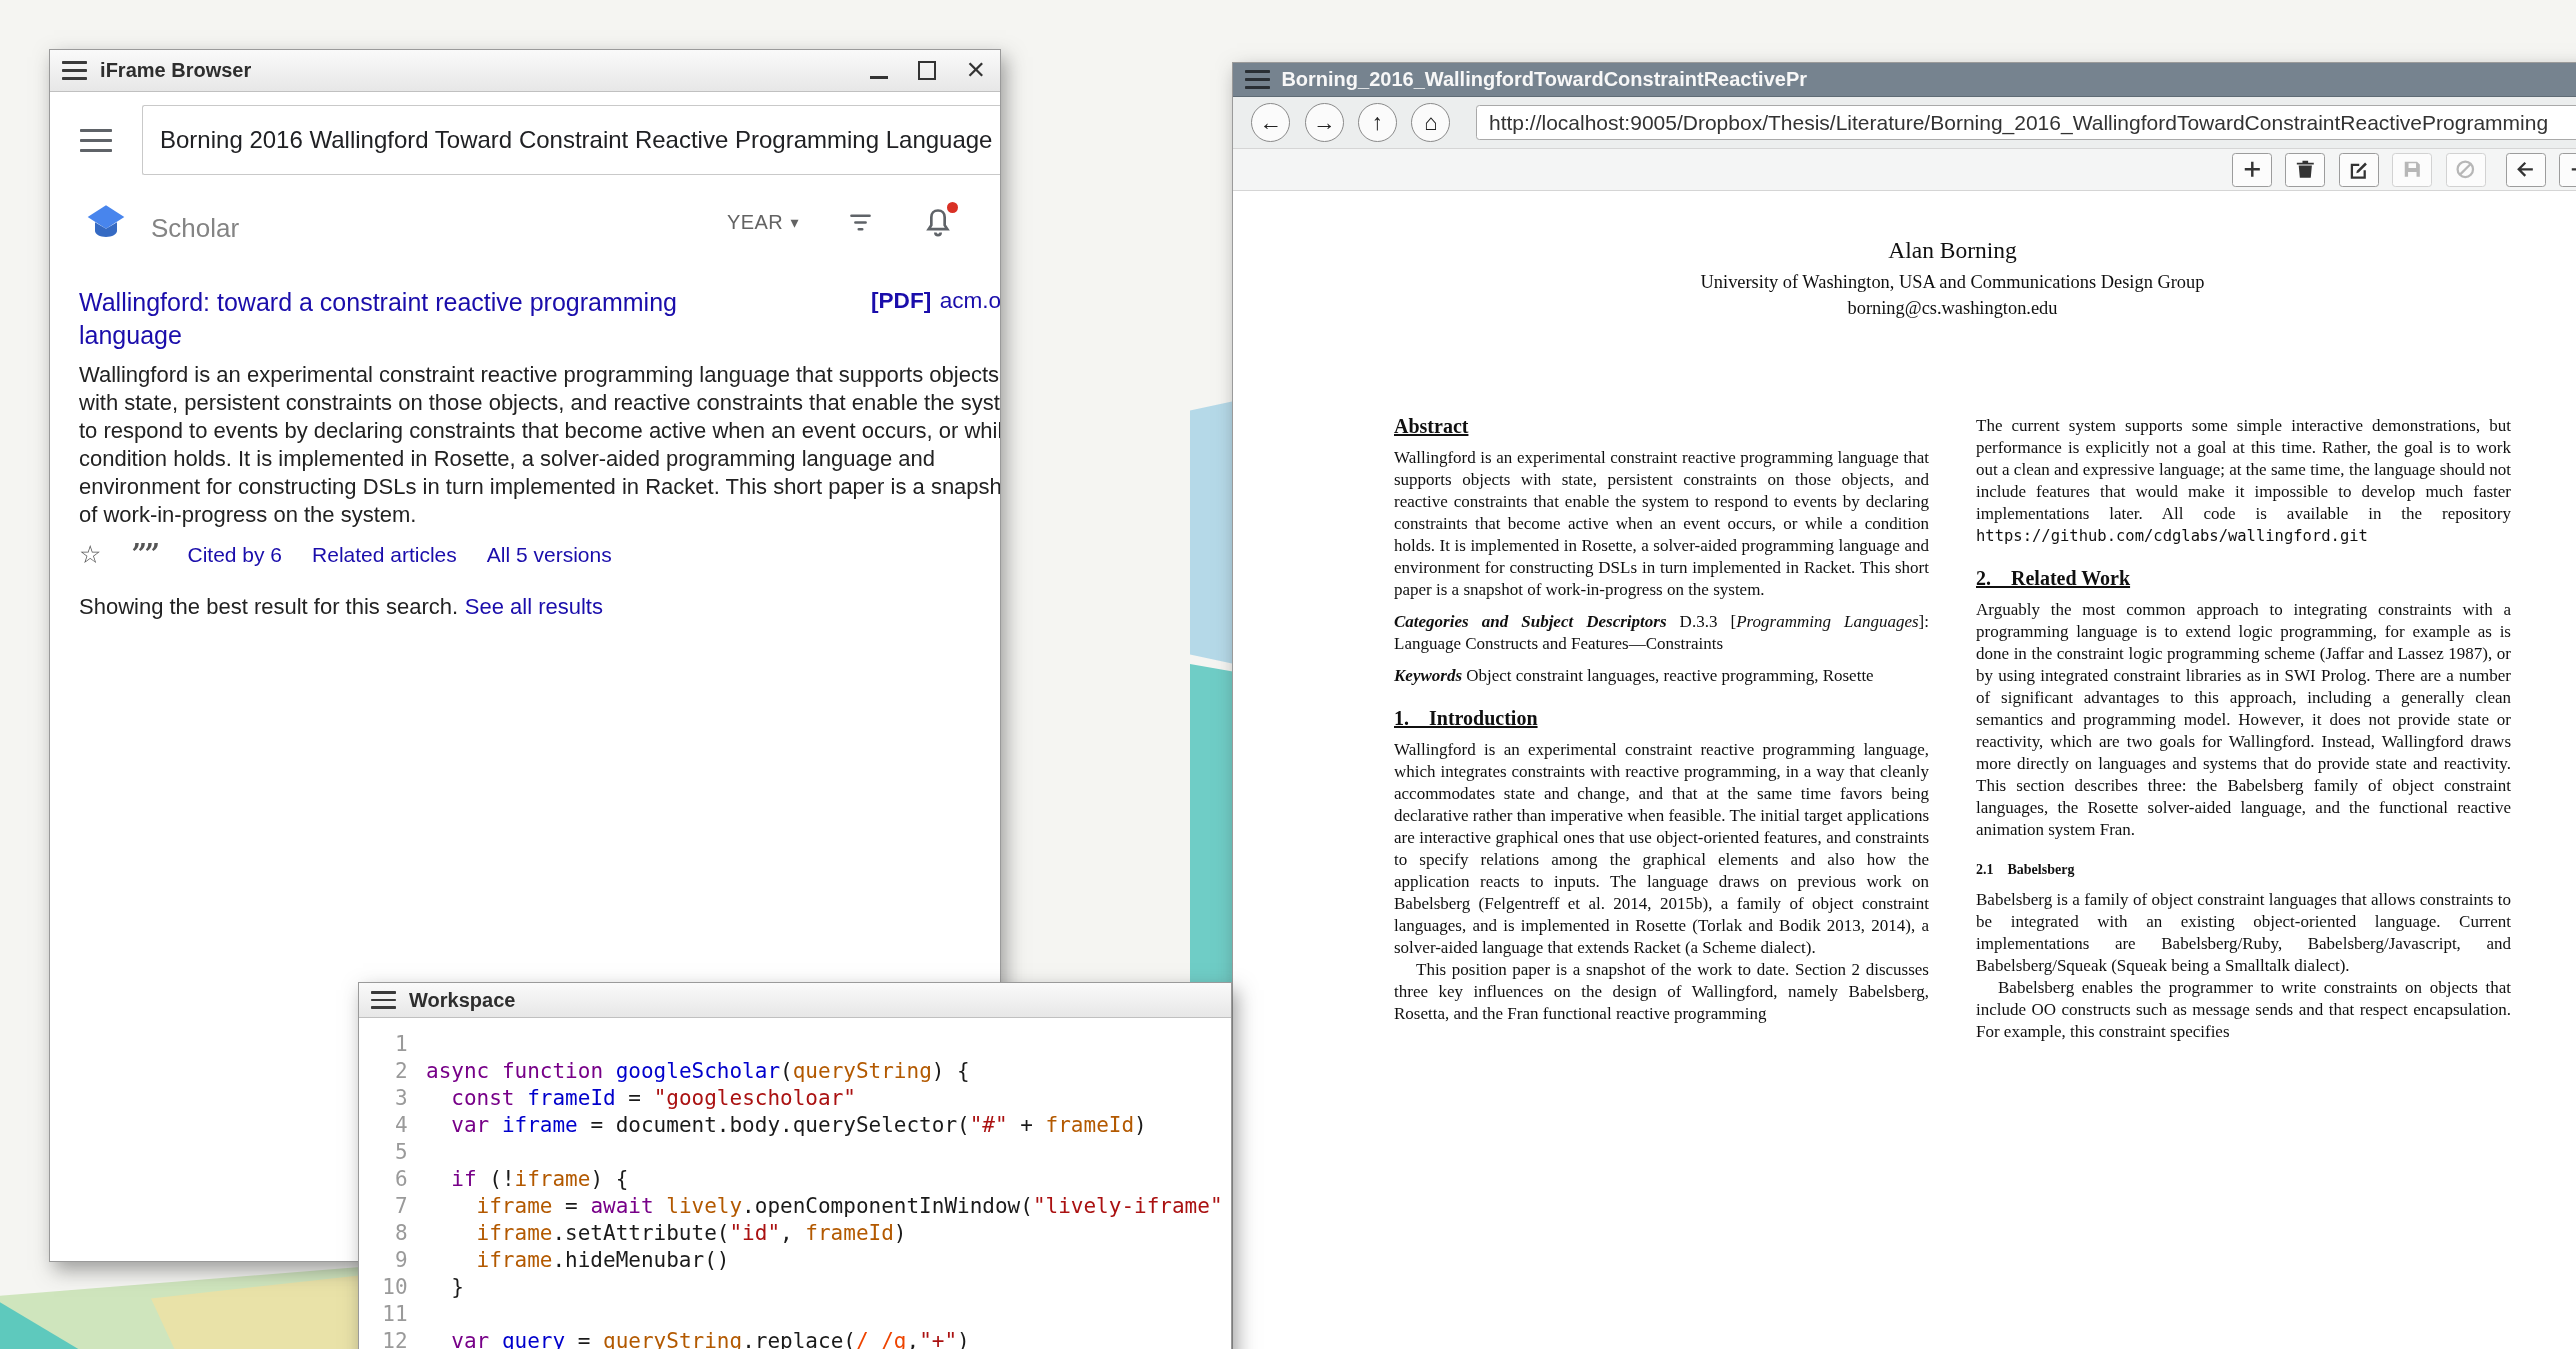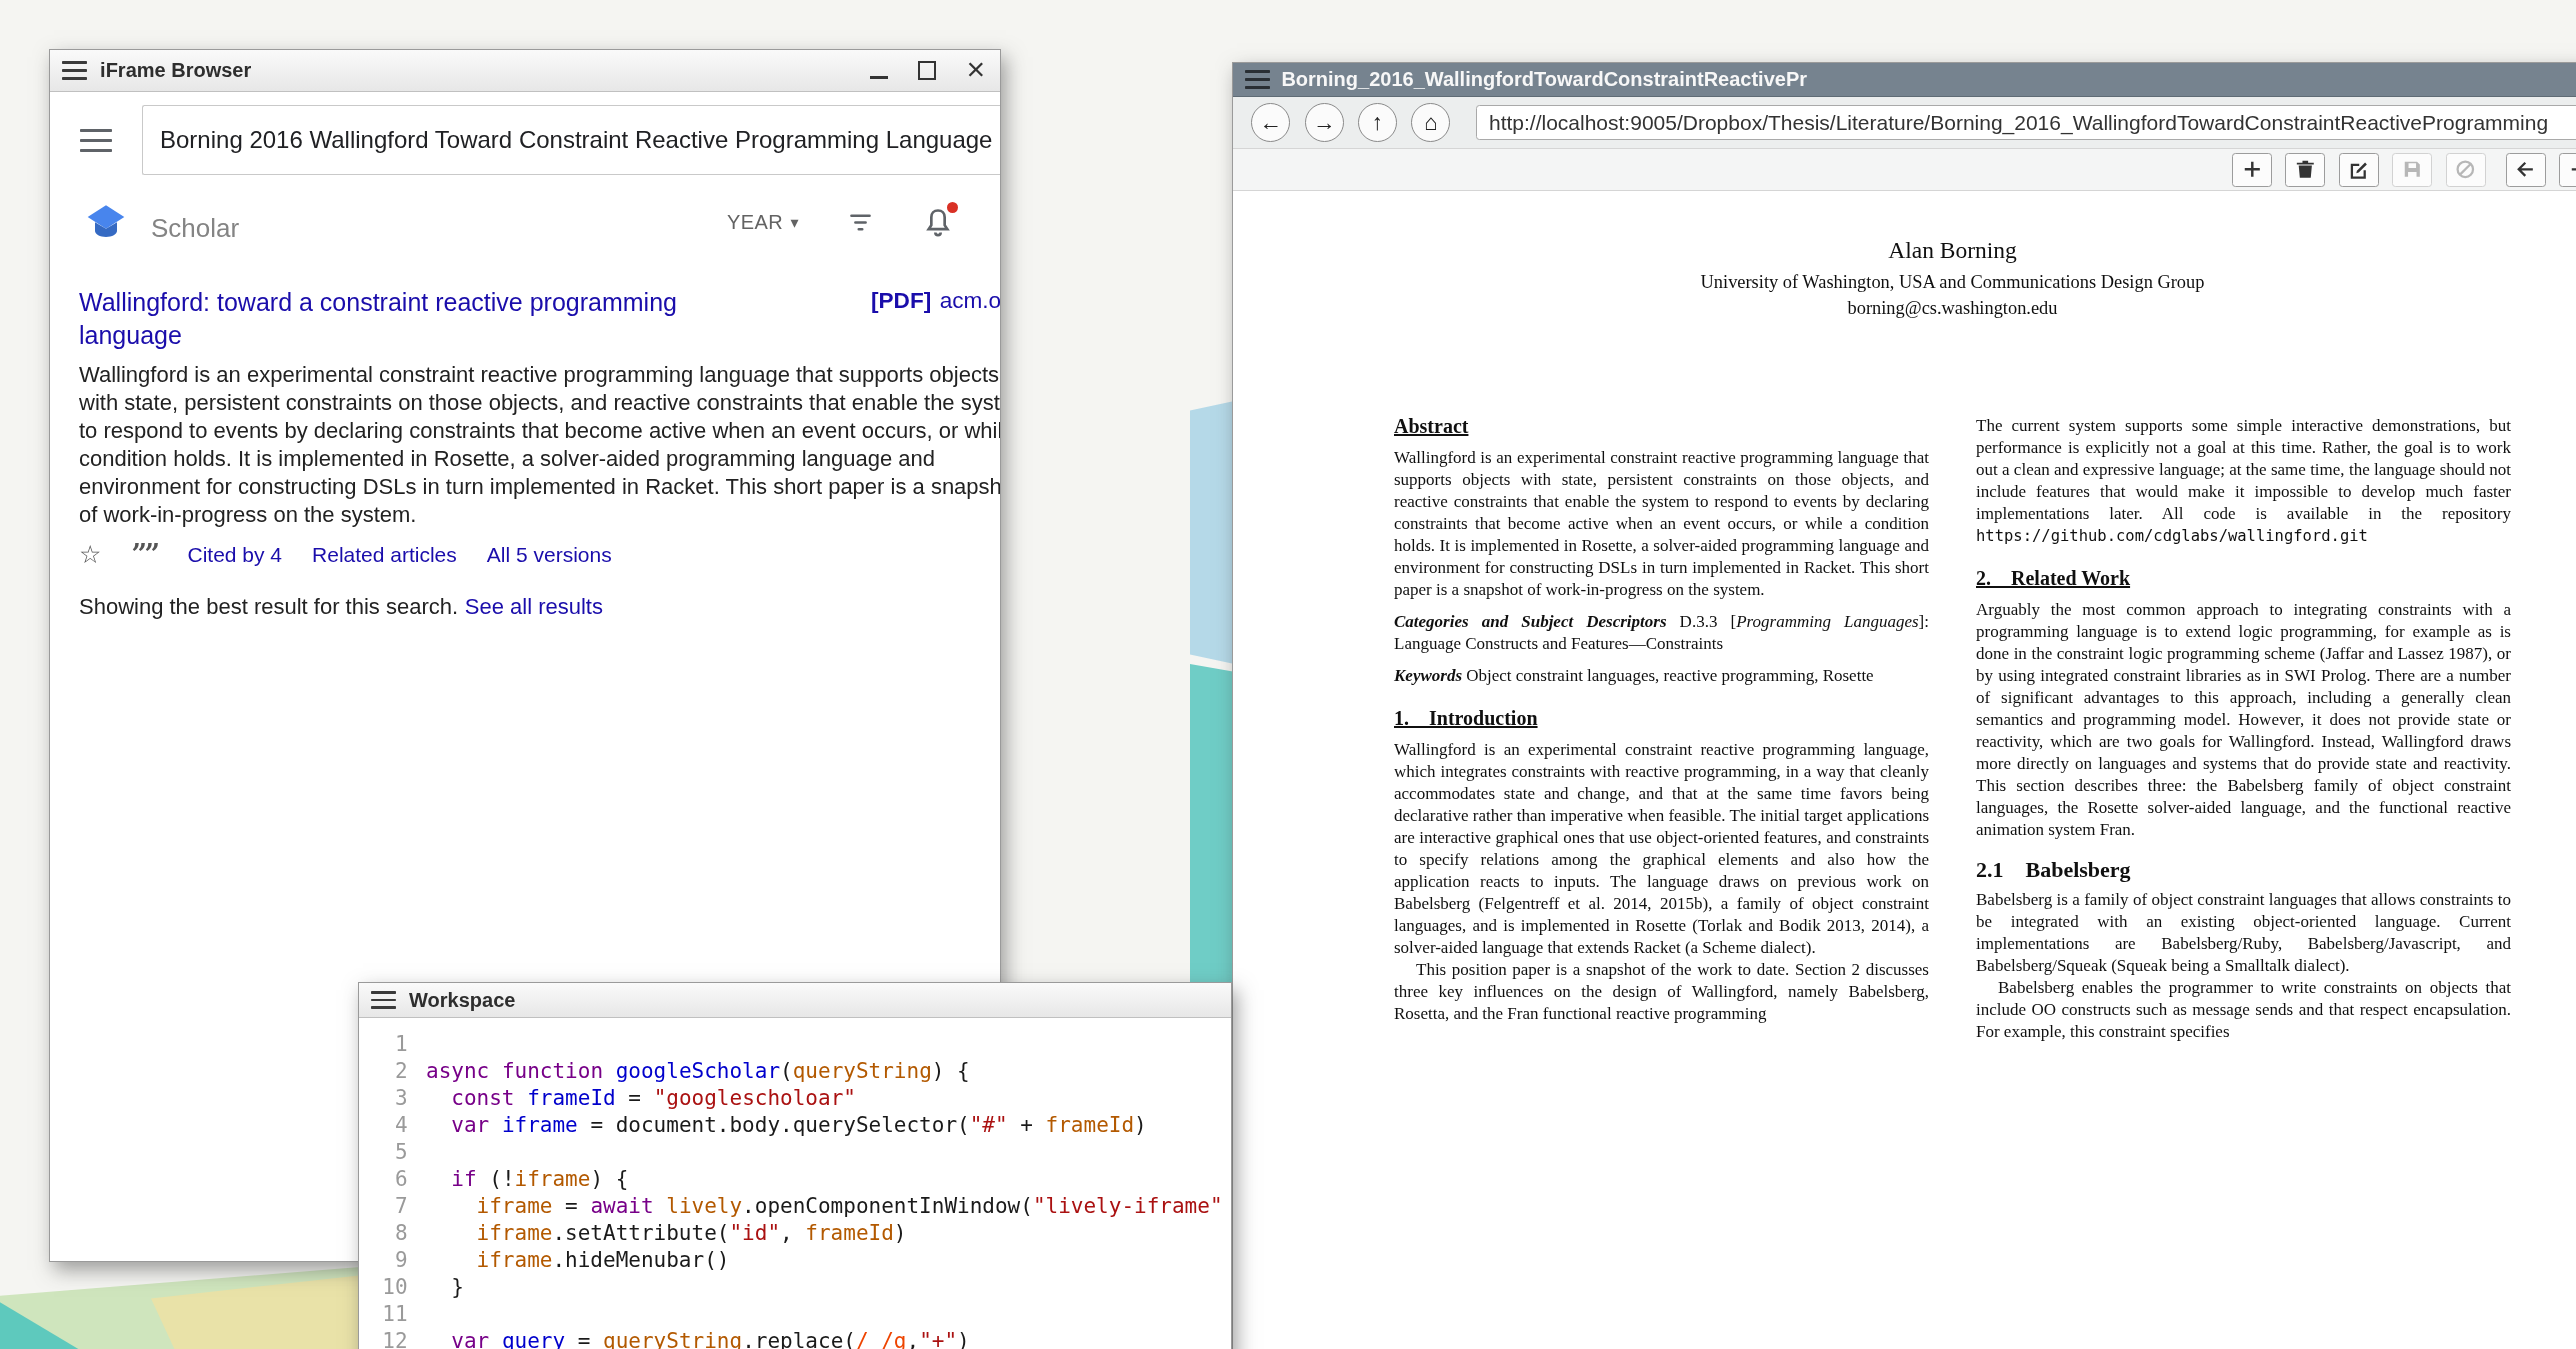--- a/index.html
+++ b/index.html
@@ -95,21 +95,21 @@
   .pdf-content { height:calc(100% - 127px); background:#fff; position:relative; overflow:hidden; }
   .paper { position:absolute; left:161px; top:0; width:1117px; font-family:"Liberation Serif",serif; color:#101010; }
   .paper-title { margin-top:132px; text-align:center; font-size:35px; line-height:46px; font-weight:bold; }
   .paper-author { margin-top:46px; text-align:center; font-size:23.5px; }
   .paper-affil { margin-top:8.4px; text-align:center; font-size:18.4px; }
   .paper-email { margin-top:4.2px; text-align:center; font-size:18.4px; }
   .paper-cols { margin-top:96px; display:flex; gap:47px; }
   .pcol { width:535px; font-size:17px; line-height:22px; text-align:justify; }
   .p-heading { font-size:20px; font-weight:bold; margin:20px 0 10px; text-align:left;text-decoration:underline; }
   .pcol .p-heading:first-child { margin-top:0; }
-  .p-subheading { font-size:22px; font-weight:bold; margin:18.4px 0 8.4px; text-align:left; }
+  .p-subheading { font-size:14px; font-weight:bold; margin:18.4px 0 8.4px; text-align:left; }
   .p-para + .p-para { margin-top:10px; }
   .p-para.indent { margin-top:0; text-indent:22px; }
   .seg-bi { font-style:italic; font-weight:bold; }
   .seg-i { font-style:italic; }
   .seg-mono { font-family:"DejaVu Sans Mono",monospace; font-size:15.5px; }
 </style>
 </head>
 <body>
 
 <div class="desktop">
@@ -186,21 +186,21 @@
         <div class="result-head">
           <a class="result-title">Wallingford: toward a constraint reactive programming language</a>
           <span class="result-pdf">
             <a class="pdf-tag">[PDF]</a><a>acm.org</a>
           </span>
         </div>
         <div class="result-snippet">Wallingford is an experimental constraint reactive programming language that supports objects with state, persistent constraints on those objects, and reactive constraints that enable the system to respond to events by declaring constraints that become active when an event occurs, or while a condition holds. It is implemented in Rosette, a solver-aided programming language and environment for constructing DSLs in turn implemented in Racket. This short paper is a snapshot of work-in-progress on the system.</div>
         <div class="result-actions">
           <span class="act-star">☆</span>
           <span class="act-quote">””</span>
-          <a>Cited by 4</a>
+          <a>Cited by 6</a>
           <a>Related articles</a>
           <a>All 5 versions</a>
         </div>
         <div class="result-footer">
           <span>Showing the best result for this search.</span><a>See all results</a>
         </div>
       </div>
     </div>
   </section>
 

